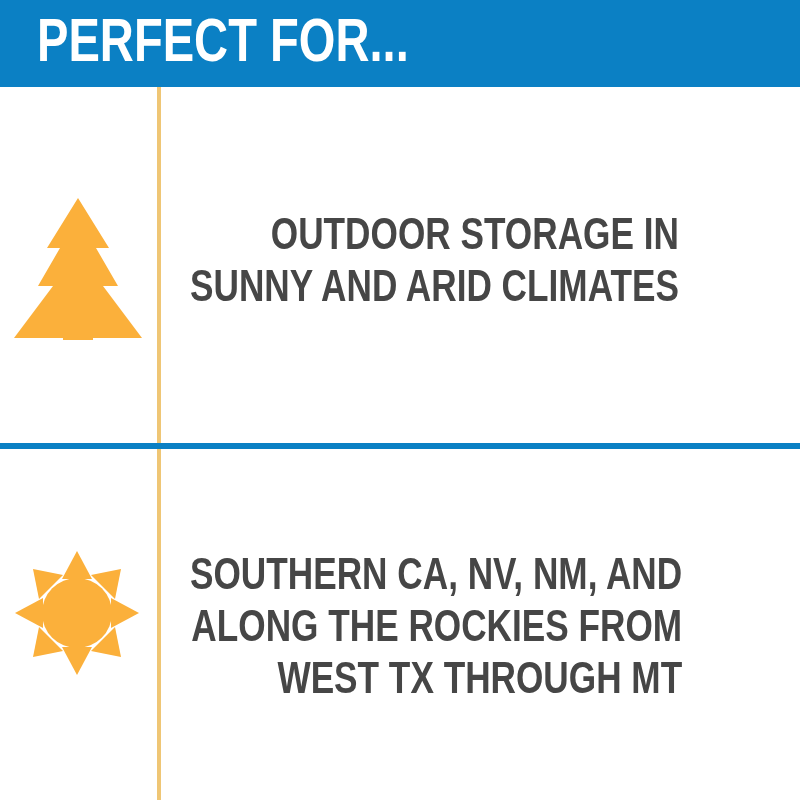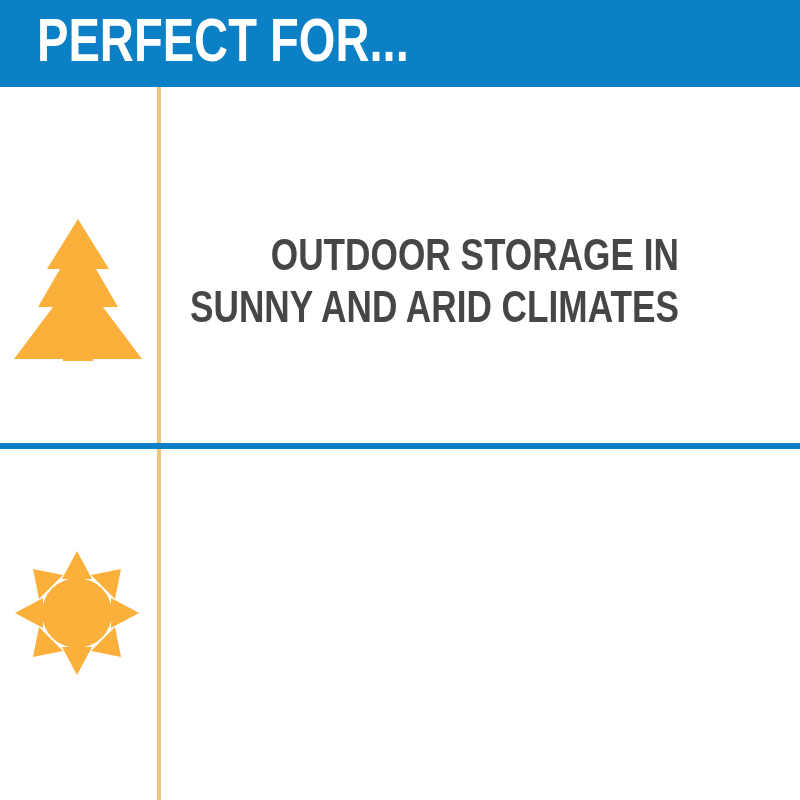--- a/index.html
+++ b/index.html
@@ -63,21 +63,21 @@
     height: 6px;
     background: #0b80c4;
   }
 
   
   .row {
     position: absolute;
     left: 0;
     width: 800px;
   }
-  #row-tree { top: 87px;  height: 404px; margin-top: 21px; }
+  #row-tree { top: 87px;  height: 404px; }
   #row-sun  { top: 449px; height: 351px; }
 
   .icon-cell {
     position: absolute;
     left: 0;
     top: 0;
     width: 157px;
     height: 100%;
   }
   .text-cell {
@@ -149,15 +149,22 @@
           <polygon points="62,124 47,96 77,96"></polygon>
           <polygon points="0,62 28,47 28,77"></polygon>
           <polygon points="124,62 96,77 96,47"></polygon>
           <polygon points="18,18 48,24 24,48"></polygon>
           <polygon points="106,18 100,48 76,24"></polygon>
           <polygon points="18,106 24,76 48,100"></polygon>
           <polygon points="106,106 76,100 100,76"></polygon>
         </g>
       </svg>
     </div>
+    <div class="text-cell">
+      <div class="body-text" id="text-sun">
+        <span class="line">SOUTHERN CA, NV, NM, AND</span>
+        <span class="line">ALONG THE ROCKIES FROM</span>
+        <span class="line">WEST TX THROUGH MT</span>
+      </div>
+    </div>
   </div>
 
 </div>
 
 </body></html>

